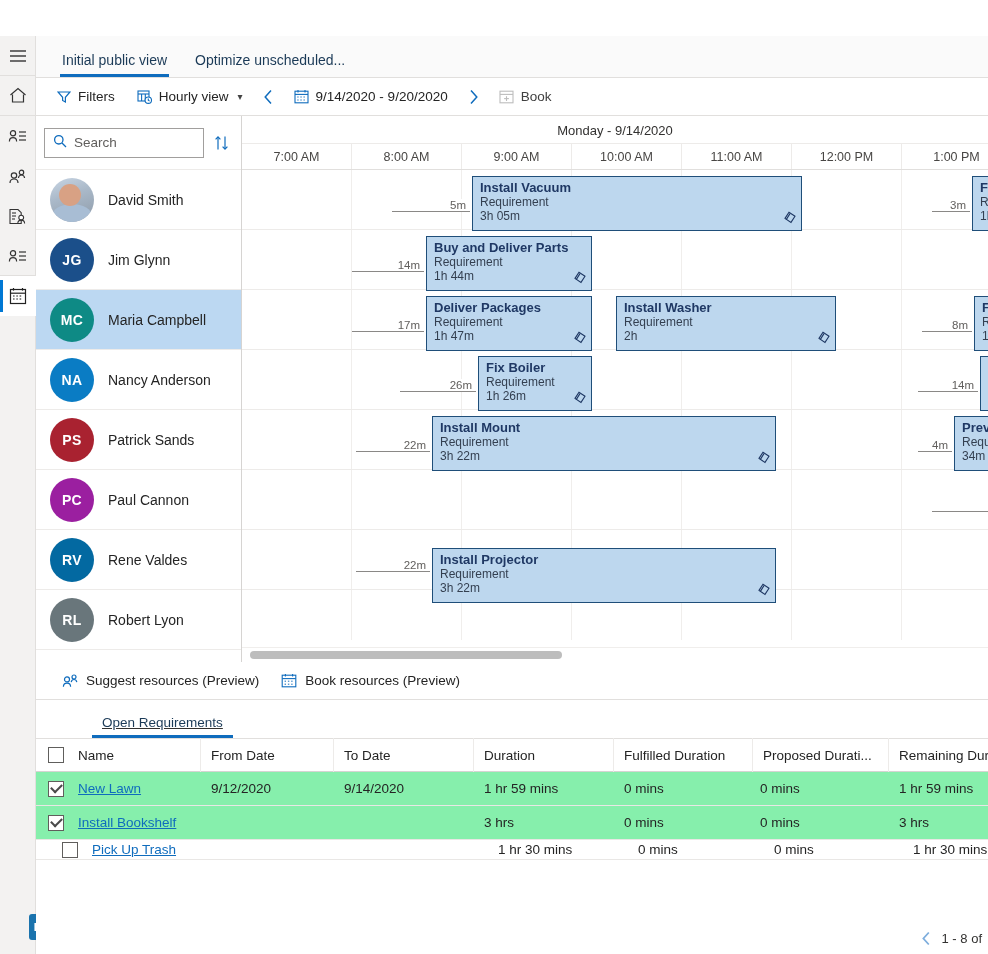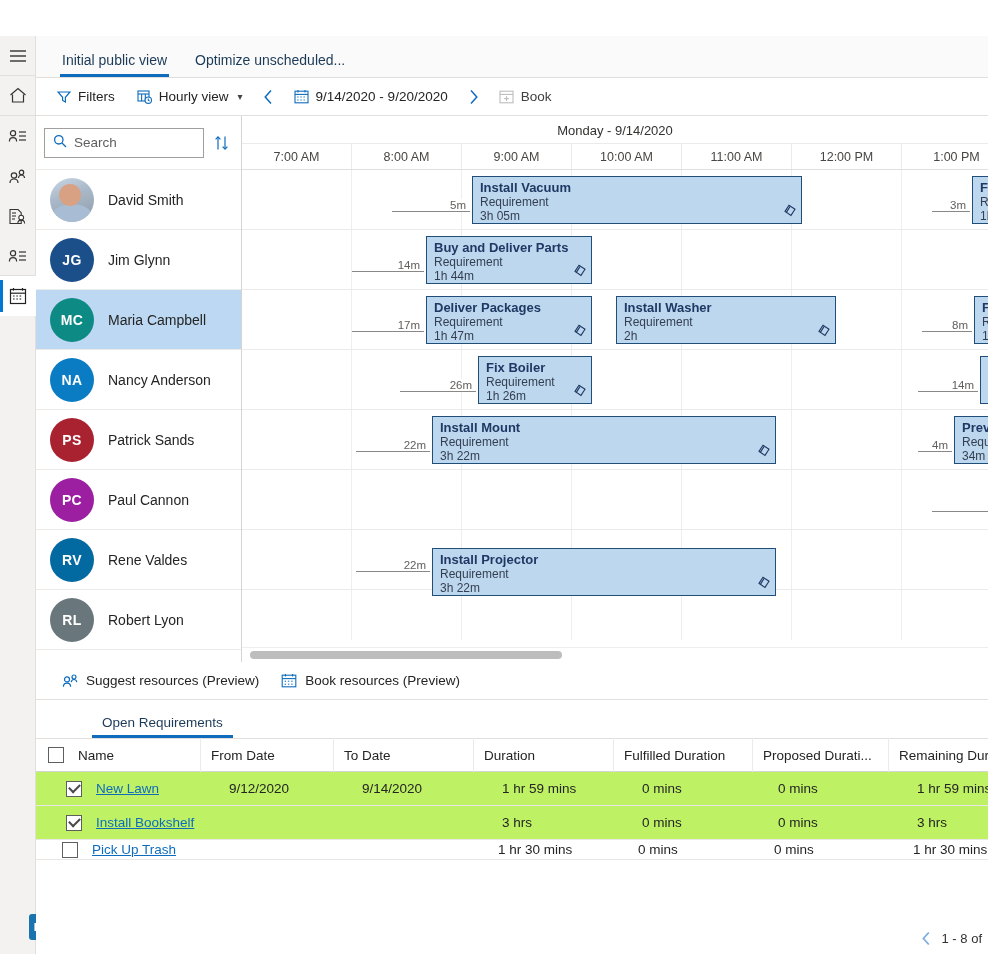--- a/index.html
+++ b/index.html
@@ -146,21 +146,21 @@
   }
   .cal-body { position: relative; height: 470px; }
   .cal-gridlines { position: absolute; inset: 0; display: flex; pointer-events: none; }
   .cal-gridcol { width: 110px; flex: none; border-right: 1px solid #f0eeec; height: 100%; }
   .cal-rows { position: absolute; inset: 0; }
   .cal-row {
     height: 60px; border-bottom: 1px solid #edebe9; position: relative;
   }
 
   .appt {
-    position: absolute; top: 6px; height: 48px;
+    position: absolute; top: 6px; height: 55px;
     background: #bdd7ee; border: 1px solid #1f4e79;
     padding: 3px 6px 0 7px; overflow: hidden; cursor: pointer;
   }
   .appt-title {
     font-size: 13px; font-weight: bold; color: #1f3864; line-height: 15px;
     white-space: nowrap; overflow: hidden;
   }
   .appt-sub { font-size: 12px; color: #333f50; line-height: 14px; white-space: nowrap; }
   .appt-dur { font-size: 12px; color: #333f50; line-height: 14px; white-space: nowrap; }
   .appt-flag { position: absolute; right: 4px; bottom: 3px; color: #1f3864; }
@@ -191,21 +191,21 @@
     border-bottom: 1px solid #e1dfdd; background: #fff;
   }
   .prev-act {
     display: flex; align-items: center; gap: 8px; padding: 5px 8px;
     font-size: 13.5px; color: #242424; cursor: pointer;
   }
   .prev-act .ic { color: #0f6cbd; display: flex; }
 
   
   .reqpanel { position: relative; height: 254px; background: #fff; }
-  .req-tabs { height: 38px; display: flex; align-items: flex-end; padding-left: 56px; }
+  .req-tabs { height: 38px; display: flex; align-items: flex-end; padding-left: 56px; text-decoration: underline; }
   .req-tab {
     padding: 0 10px 8px 10px; font-size: 13.5px; color: #1b3a57; position: relative; cursor: pointer;
   }
   .req-tab.active::after {
     content: ""; position: absolute; left: 0; right: 0; bottom: 0; height: 3px; background: #0f6cbd;
   }
 
   .grid { position: relative; }
   .grid-head {
     display: flex; height: 34px; align-items: center;
@@ -214,21 +214,21 @@
   .gcell {
     flex: none; font-size: 13.5px; color: #242424; padding: 0 10px;
     overflow: hidden; white-space: nowrap; text-overflow: ellipsis;
     border-right: 1px solid #edebe9; height: 34px; display: flex; align-items: center;
   }
   .gcell.cb { width: 32px; padding-left: 12px; border-right: 0; justify-content: flex-start; }
   .grid-row {
     display: flex; height: 34px; align-items: center; border-bottom: 1px solid #e9e7e5;
   }
   .grid-row .gcell { border-right: 0; font-size: 13.5px; color: #242424; }
-  .grid-row.selected { background: #bef264; padding-left: 18px; }
+  .grid-row.selected { background: #86efac; }
   .grid-row.clipped { height: 20px; overflow: hidden; padding-left: 14px; }
   .grid-row.clipped .gcell { height: 34px; }
   .cbx {
     width: 16px; height: 16px; border: 1px solid #605e5c; background: #fff;
     display: flex; align-items: center; justify-content: center; flex: none; cursor: pointer;
   }
   .cbx.checked { border-color: #605e5c; }
   .cbx.checked::after {
     content: ""; width: 9px; height: 5px; border-left: 2px solid #4a4a4a; border-bottom: 2px solid #4a4a4a;
     transform: rotate(-45deg) translate(1px,-1px);

